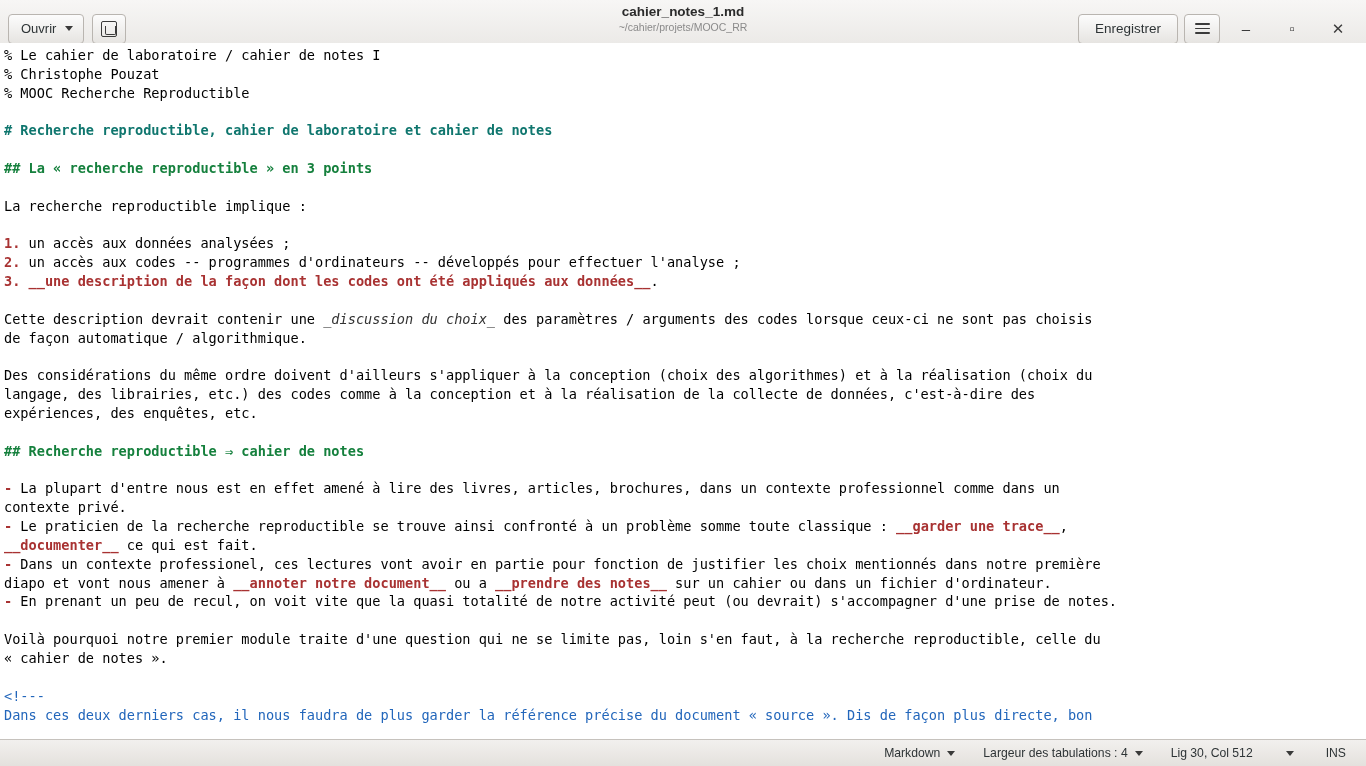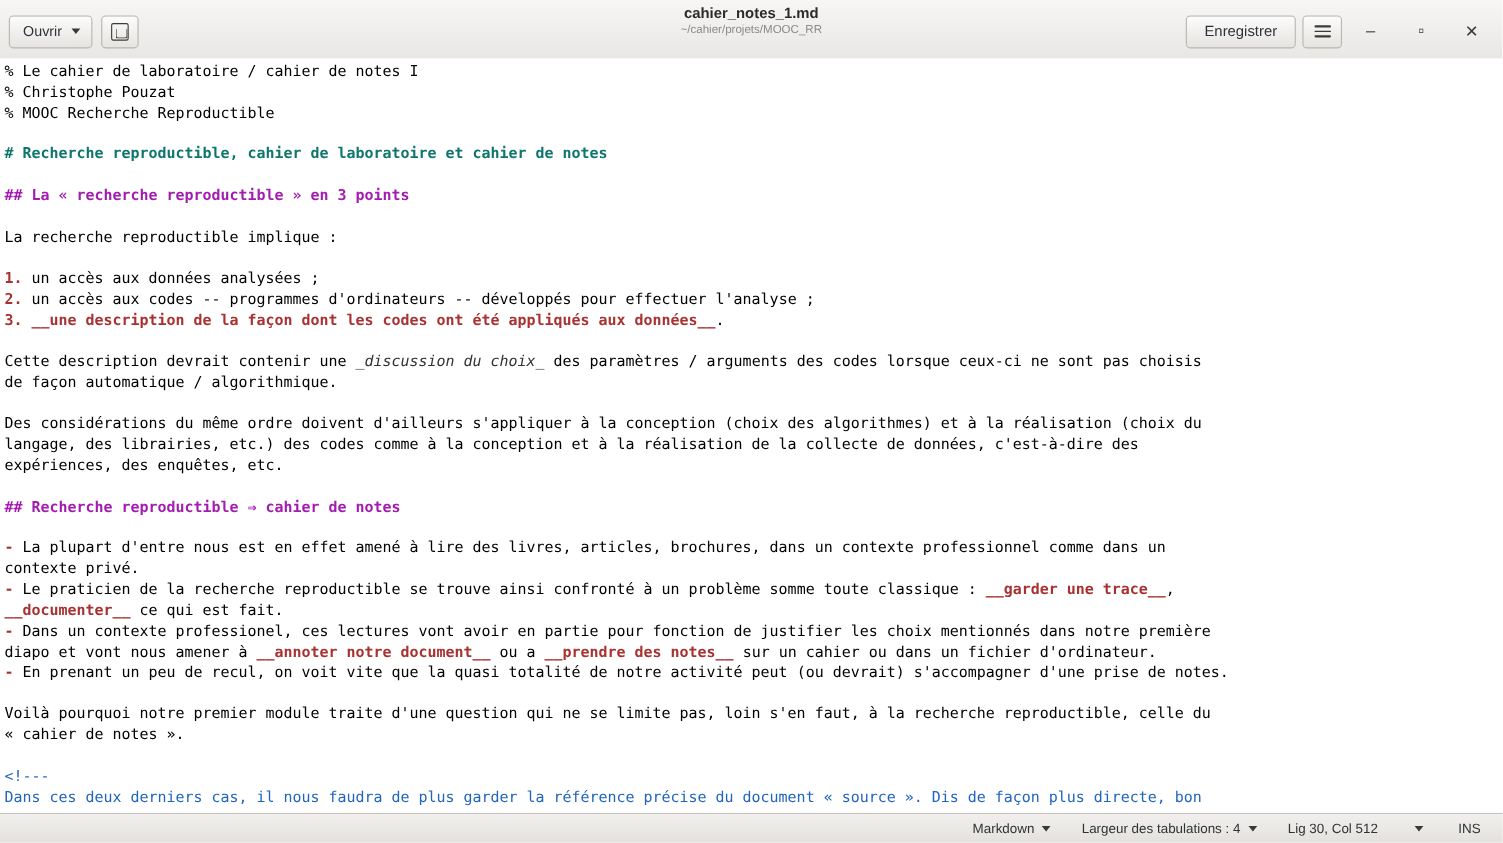--- a/index.html
+++ b/index.html
@@ -107,34 +107,33 @@
     border-radius: 0 0 2px 2px;
   }
 
   
   .editor {
     position: absolute;
     top: 43px; left: 0; right: 0; bottom: 27px;
     background: #ffffff;
     overflow: hidden;
     padding: 3px 0 0 2px;
-    margin-top: 10px;
   }
   .code {
     font-family: "DejaVu Sans Mono", "Liberation Mono", monospace;
     font-size: 13.6px;
     line-height: 18.85px;
     color: #000000;
     white-space: pre-wrap;
     word-break: normal;
     padding-left: 2px;
   }
   .meta   { color: #000000; }
   .h1     { color: #0f766e; font-weight: bold; }
-  .h2     { color: #a21caf; font-weight: bold; }
+  .h2     { color: #15803d; font-weight: bold; }
   .num    { color: #a83232; font-weight: bold; }
   .bold   { color: #a83232; font-weight: bold; }
   .em     { color: #333333; font-style: italic; }
   .dash   { color: #a83232; font-weight: bold; }
   .comment{ color: #2266bb; }
   .blank  { display: block; height: 18.85px; }
 
   
   .statusbar {
     position: absolute;

